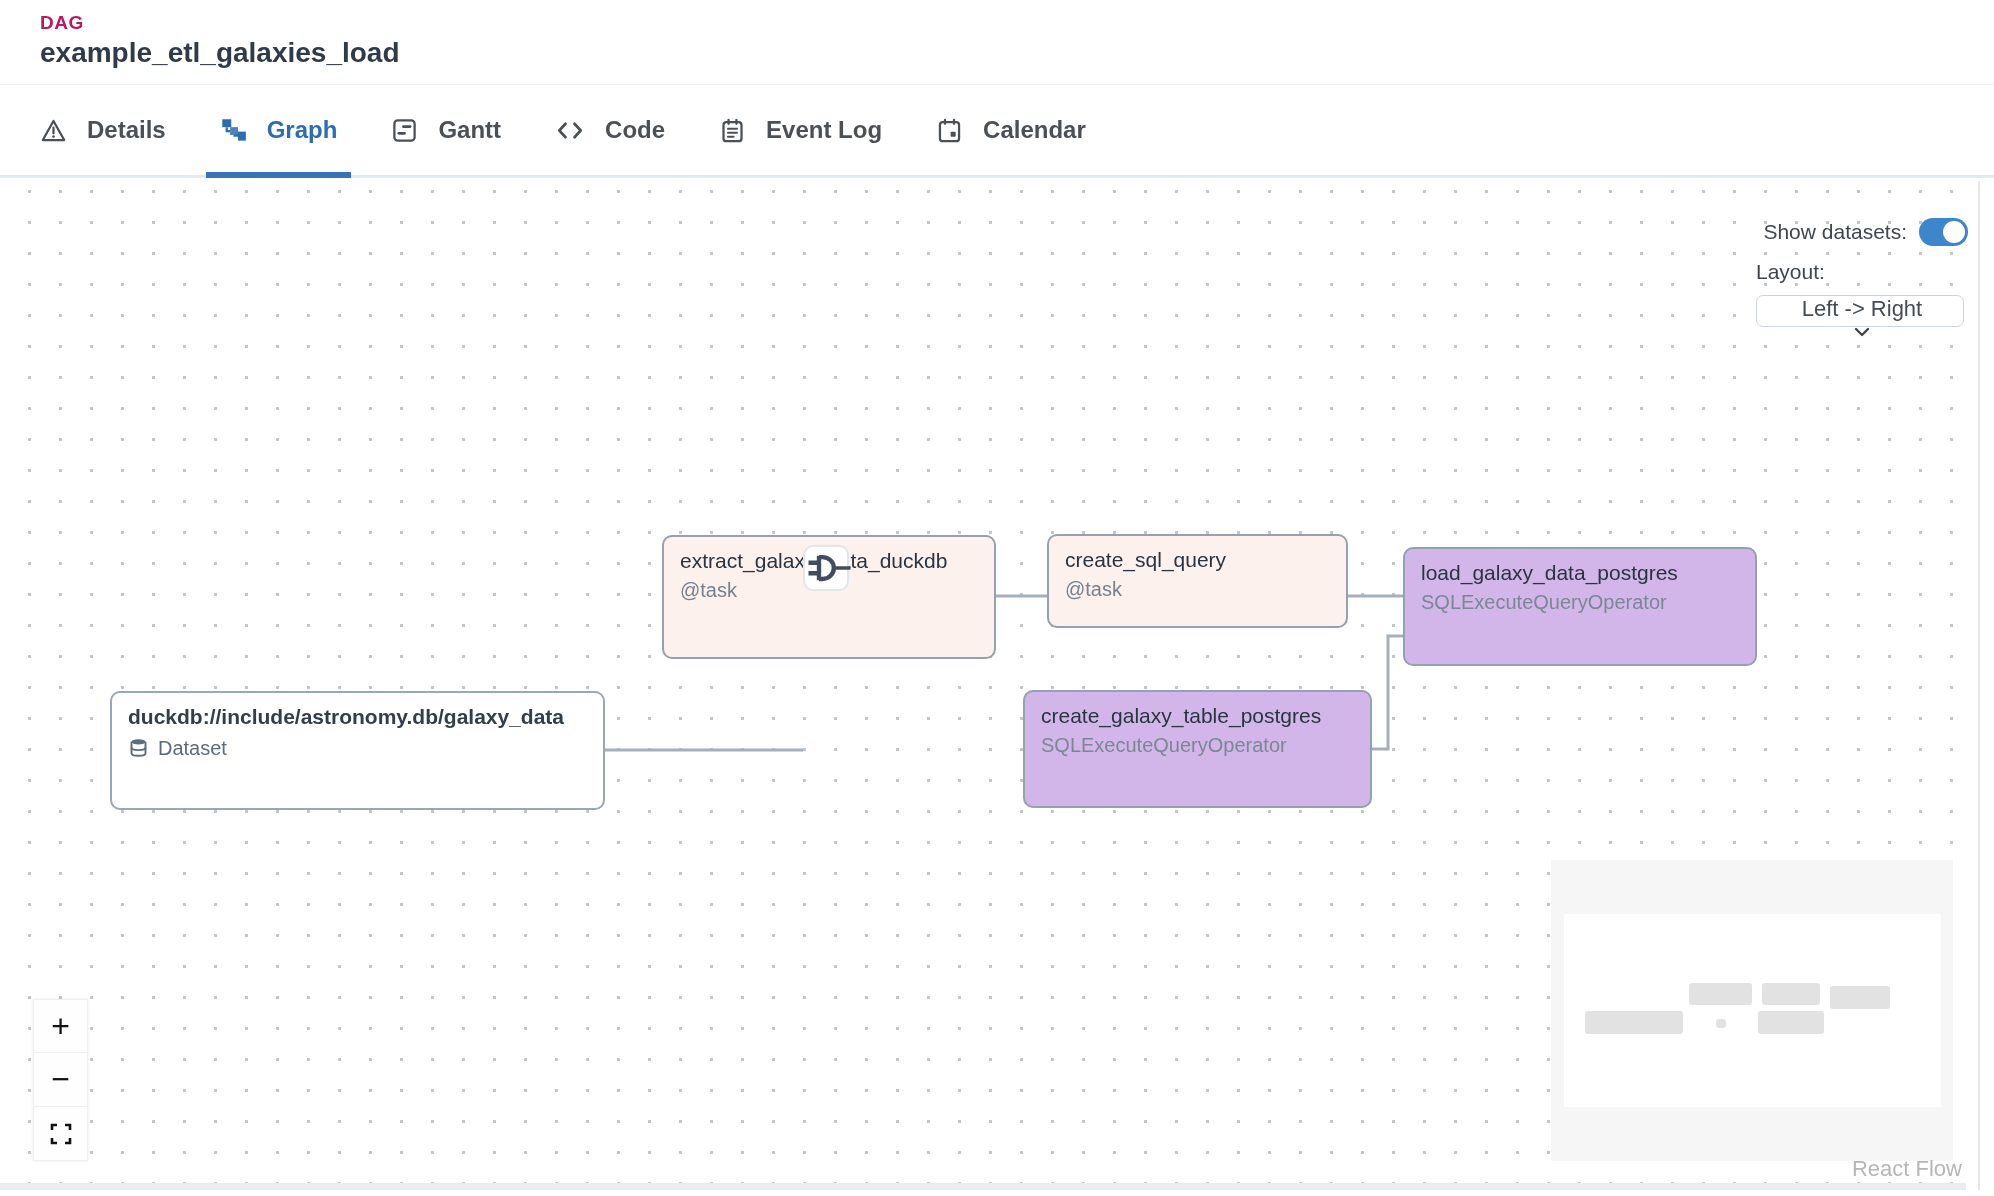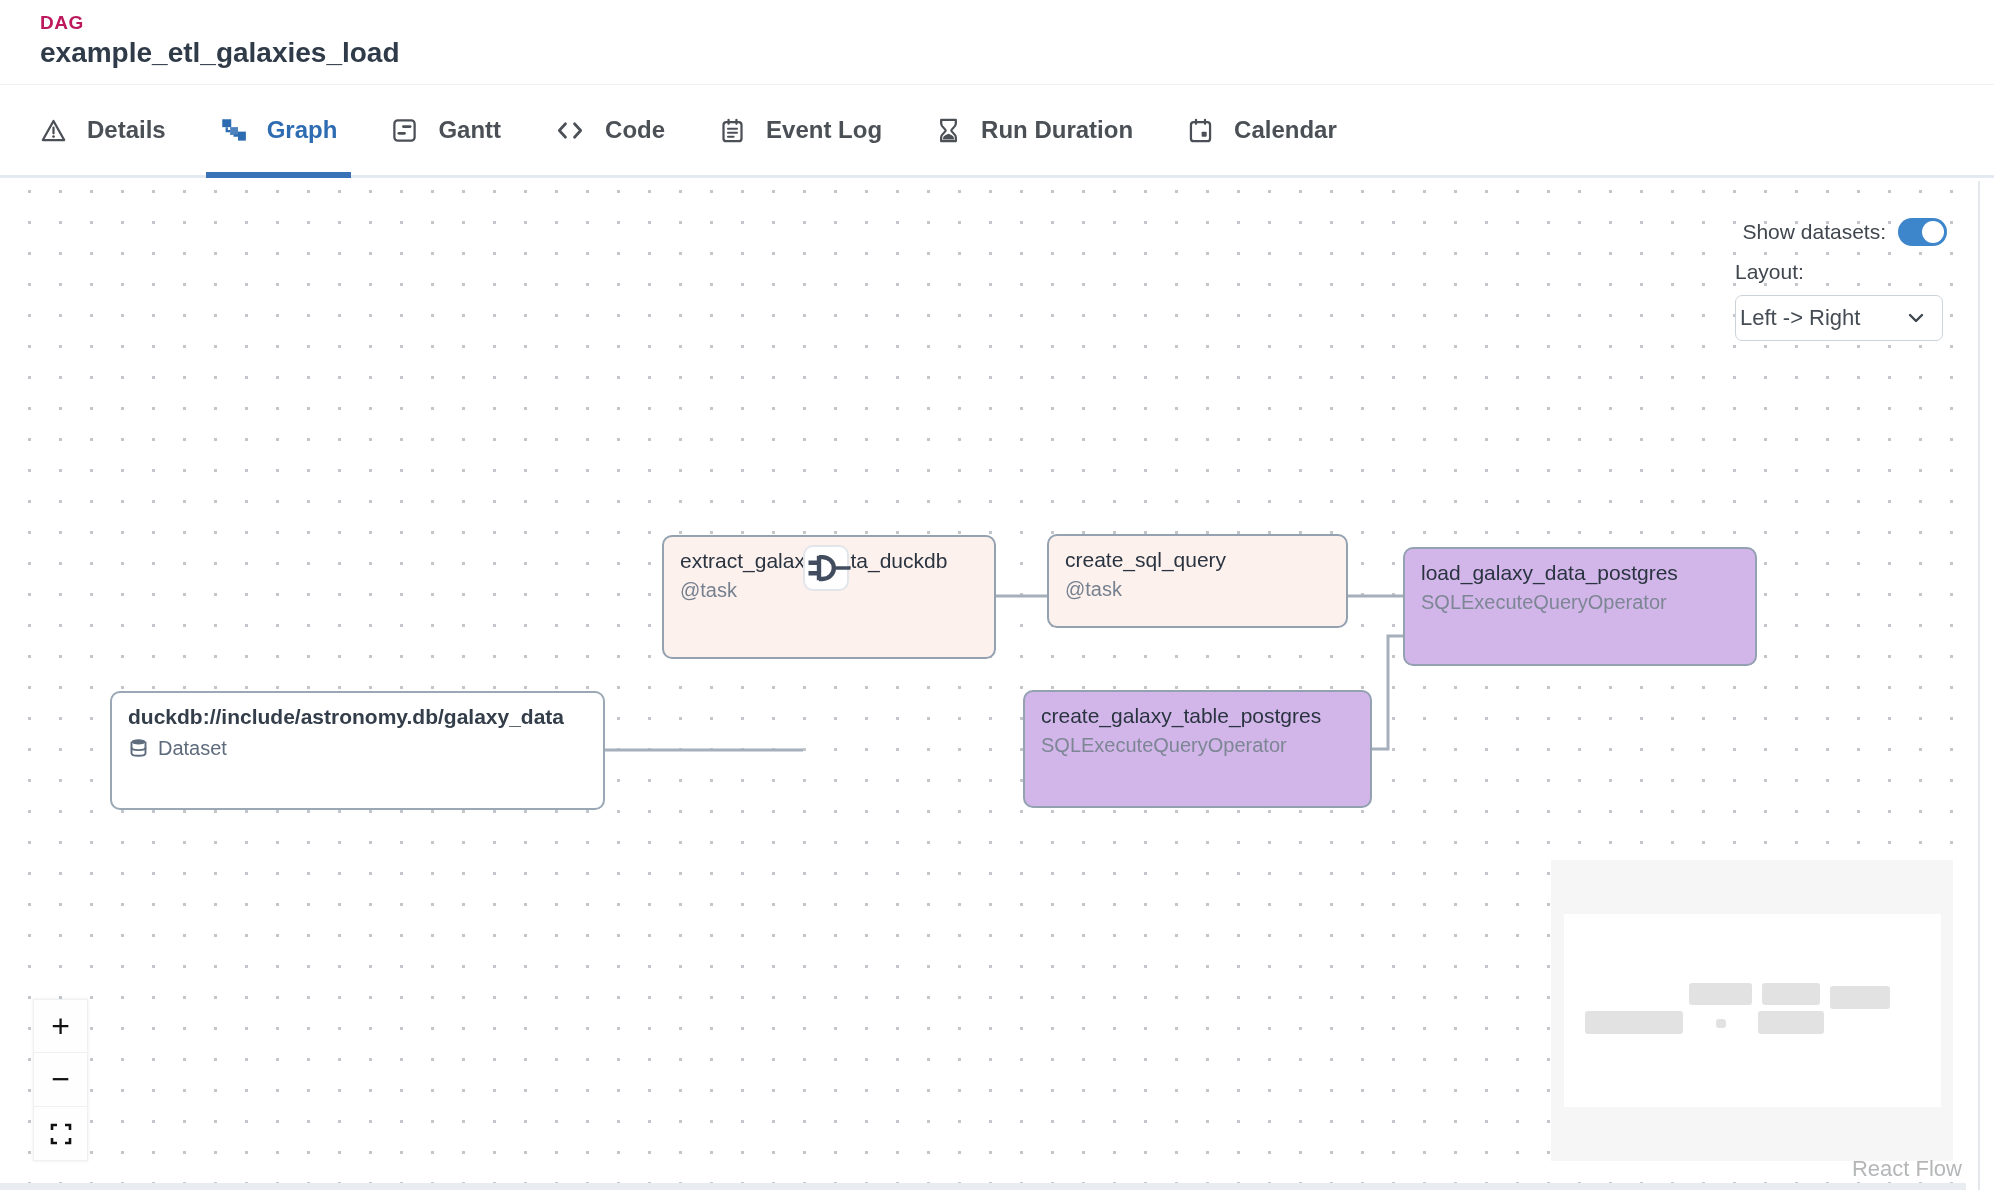--- a/index.html
+++ b/index.html
@@ -67,37 +67,37 @@
   .dataset-row span { font-size: 20px; color: #5d6b7d; }
 
   .gate-box {
     position: absolute; left: 803px; top: 364px; width: 46px; height: 46px;
     background: #fff; border: 2px solid #e2e6ea; border-radius: 10px;
     display: flex; align-items: center; justify-content: center;
   }
   .gate-box svg { overflow: visible; display: block; }
 
   
-  .flow-controls { position: absolute; top: 34px; right: 31px; width: 212px; margin-left: 48px; }
+  .flow-controls { position: absolute; top: 34px; right: 10px; width: 212px; margin-left: 48px; }
   .ctl-row { display: flex; align-items: center; justify-content: flex-end; gap: 12px; height: 34px; }
   .ctl-label { font-size: 21px; color: #3f464e; }
   .toggle {
     width: 49px; height: 28px; border-radius: 15px; background: #3d86cc;
     position: relative; cursor: pointer; flex: none;
   }
   .toggle .knob {
     position: absolute; right: 3px; top: 3px; width: 22px; height: 22px;
     border-radius: 50%; background: #fff;
   }
   .layout-label-row { margin-top: 8px; height: 30px; display: flex; align-items: center; }
   .layout-select {
-    margin-top: 8px; width: 208px; height: 46px;
+    margin-top: 8px; width: 208px; height: 32px;
     border: 1px solid #ccd4db; border-radius: 7px; background: #fff;
     display: flex; align-items: center; justify-content: space-between;
-    padding: 0 16px 0 4px; cursor: pointer;
+    padding: 0 16px 0 20px; cursor: pointer; flex-direction: column;
   }
   .layout-select .sel-value { font-size: 22px; color: #454c54; }
 
   
   .zoom-controls {
     position: absolute; left: 33px; top: 818px; width: 55px;
     background: #fff; box-shadow: 0 0 3px rgba(0,0,0,.08);
   }
   .zoom-btn {
     width: 55px; height: 54px; background: #fefefe; border: 1px solid #eef0f2;
@@ -183,29 +183,20 @@
     <span>
       <svg width="27" height="27" viewBox="0 0 24 24" fill="none">
         <rect class="stroke" x="4" y="4.5" width="16" height="17" rx="2.5" stroke-width="2"></rect>
         <path class="stroke" d="M8.5 2.5 V6 M15.5 2.5 V6" stroke-width="2" stroke-linecap="round"></path>
         <path class="stroke" d="M8 10.5 H16 M8 14 H16 M8 17.5 H13" stroke-width="1.8" stroke-linecap="round"></path>
       </svg>
     </span>
     <span>Event Log</span>
   </div>
 
-  <div class="tab">
-    <span>
-      <svg width="25" height="27" viewBox="0 0 22 24" fill="none">
-        <path class="stroke" d="M4.5 2.5 H17.5 V6 C17.5 9 13.5 10.5 13.5 12 C13.5 13.5 17.5 15 17.5 18 V21.5 H4.5 V18 C4.5 15 8.5 13.5 8.5 12 C8.5 10.5 4.5 9 4.5 6 Z" stroke-width="2" stroke-linejoin="round"></path>
-        <path class="fill" d="M6.5 17.5 C8 15.8 11 14.8 11 14.8 C11 14.8 14 15.8 15.5 17.5 L16 20 H6 Z"></path>
-      </svg>
-    </span>
-    <span>Run Duration</span>
-  </div>
 
 
   <div class="tab">
     <span>
       <svg width="27" height="27" viewBox="0 0 24 24" fill="none">
         <rect class="stroke" x="3.5" y="4.5" width="17" height="17" rx="2.5" stroke-width="2"></rect>
         <path class="stroke" d="M8 2.5 V6 M16 2.5 V6" stroke-width="2" stroke-linecap="round"></path>
         <rect class="fill" x="13" y="13" width="4.5" height="4.5" rx="0.8"></rect>
       </svg>
     </span>

